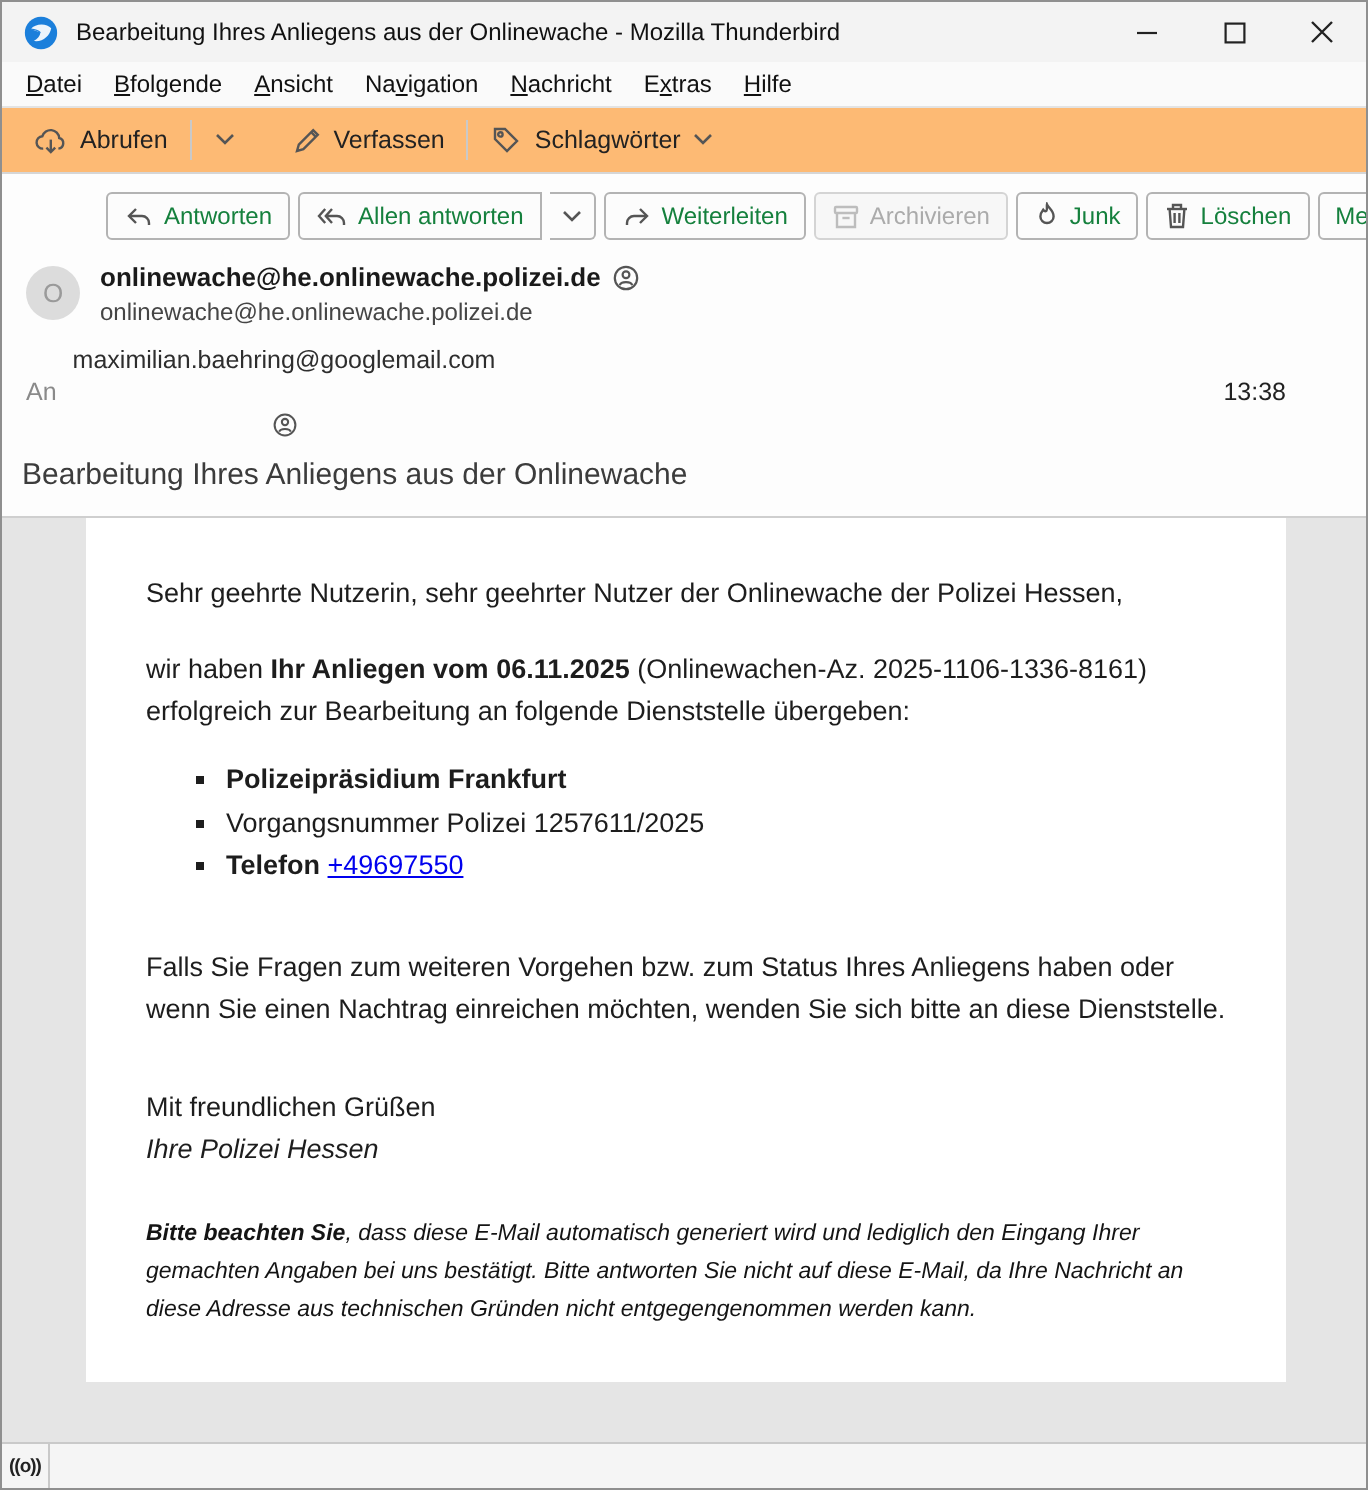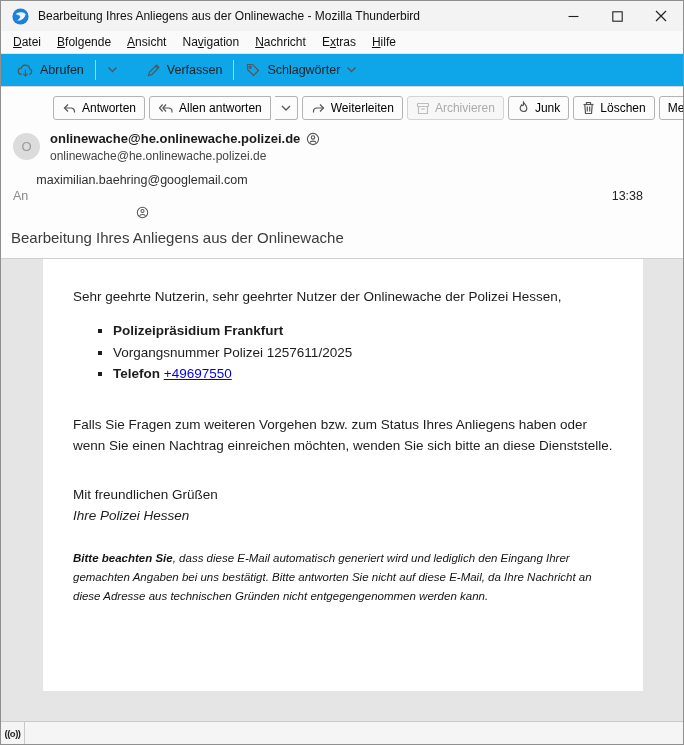--- a/index.html
+++ b/index.html
@@ -13,29 +13,29 @@
   .titlebar{ height:30px; background:#f3f3f3; display:flex; align-items:center; flex:0 0 auto; }
   .app-icon{ width:17px; height:17px; margin:0 9px 0 11px; flex:0 0 auto; }
   .title-text{ font-size:12px; color:#111; white-space:nowrap; }
   .win-controls{ margin-left:auto; display:flex; height:100%; }
   .win-btn{ width:44px; height:100%; display:flex; align-items:center; justify-content:center; color:#222; }
   
   .menubar{ height:22px; background:#fafafa; display:flex; align-items:center; padding-left:4px; flex:0 0 auto; }
   .menu-item{ font-size:12px; color:#111; padding:2px 8px; white-space:nowrap; }
   .menu-item .key{ text-decoration:underline; }
   
-  .toolbar{ height:34px; background:#0ea5e9; border-top:1px solid #e3e3e3; border-bottom:1px solid #d6d6d6;
+  .toolbar{ height:34px; background:#fdba74; border-top:1px solid #e3e3e3; border-bottom:1px solid #d6d6d6;
             display:flex; align-items:center; padding-left:8px; flex:0 0 auto; }
   .tb-item{ display:flex; align-items:center; gap:6px; font-size:12.5px; color:#222; padding:4px 8px; border-radius:2px; }
   .tb-sep{ width:1px; height:20px; background:#c9c9c9; margin:0 3px; }
   .tb-gap{ width:12px; }
   
   .msg-header{ background:#fdfdfd; border-bottom:1px solid #cfcfcf; flex:0 0 auto; }
   .action-row{ display:flex; align-items:center; gap:4px; padding:9px 10px 5px 52px; }
-  .act-btn{ display:flex; align-items:center; gap:5px; font-size:12px; color:#000000;
+  .act-btn{ display:flex; align-items:center; gap:5px; font-size:12px; color:#15803d;
             background:#fcfcfc; border:1px solid #b3b3b3; border-radius:3px; padding:3px 8px; height:24px; white-space:nowrap; }
   .split-main{ border-radius:3px 0 0 3px;align-items:center; }
   .split-arrow{ border-left:none; border-radius:0 3px 3px 0; padding:3px 6px; }
   .act-btn.disabled{ color:#ababab; border-color:#d4d4d4; background:#f7f7f7; }
   .sender-row{ display:flex; align-items:flex-start; padding:6px 10px 0 12px; }
   .avatar{ width:27px; height:27px; border-radius:50%; background:#dcdcdc; color:#9a9a9a;
            font-size:13px; display:flex; align-items:center; justify-content:center; margin:2px 10px 0 0; flex:0 0 auto; }
   .from-name{ font-size:13px; font-weight:bold; color:#1a1a1a; display:flex; align-items:center; gap:6px; }
   .from-email{ font-size:12px; color:#454545; margin-top:3px; }
   .to-row{ display:flex; align-items:center; padding:10px 12px 0 12px; font-size:12.5px; }
@@ -234,20 +234,21 @@
       </span>
       <span class="msg-time">13:38</span>
     </div>
 
     <div class="subject-row">Bearbeitung Ihres Anliegens aus der Onlinewache</div>
   </div>
 
   <div class="msg-pane">
     <div class="email-box">
       <p class="p0">Sehr geehrte Nutzerin, sehr geehrter Nutzer der Onlinewache der Polizei Hessen,</p>
+      <p class="p1"><span>wir haben </span><b>Ihr Anliegen vom 06.11.2025</b><span> (Onlinewachen-Az. 2025-1106-1336-8161) erfolgreich zur Bearbeitung an folgende Dienststelle übergeben:</span></p>
       <ul>
         <li><b>Polizeipräsidium Frankfurt</b></li>
         <li>Vorgangsnummer Polizei 1257611/2025</li>
         <li><b>Telefon</b> <a href="#">+49697550</a></li>
       </ul>
       <p class="p2">Falls Sie Fragen zum weiteren Vorgehen bzw. zum Status Ihres Anliegens haben oder wenn Sie einen Nachtrag einreichen möchten, wenden Sie sich bitte an diese Dienststelle.</p>
       <p class="closing">Mit freundlichen Grüßen</p>
       <p class="sig">Ihre Polizei Hessen</p>
       <p class="disclaimer"><b>Bitte beachten Sie</b><span>, dass diese E-Mail automatisch generiert wird und lediglich den Eingang Ihrer gemachten Angaben bei uns bestätigt. Bitte antworten Sie nicht auf diese E-Mail, da Ihre Nachricht an diese Adresse aus technischen Gründen nicht entgegengenommen werden kann.</span></p>
     </div>

